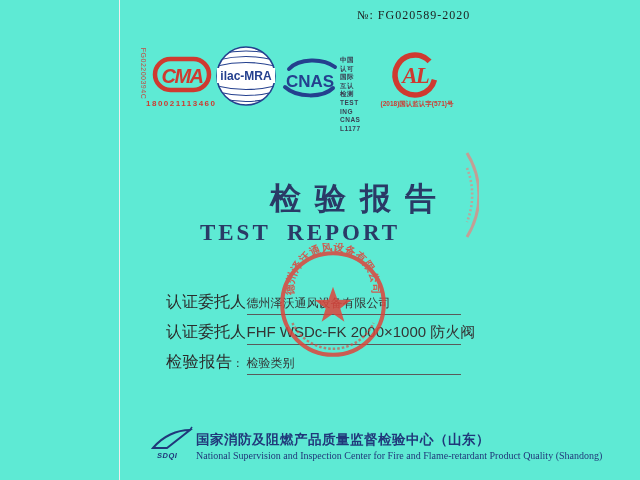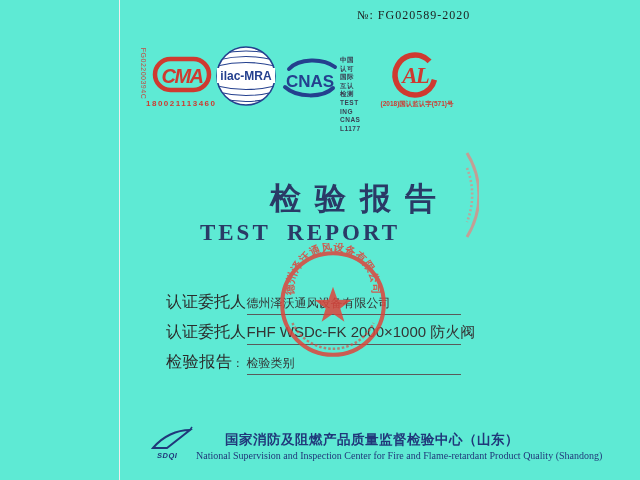--- a/index.html
+++ b/index.html
@@ -45,21 +45,21 @@
         font-size:12px;color:#343434;padding-bottom:2px;margin-left:3px;}
   .fval.small{font-size:15px;}
 
   
   .seal{position:absolute;left:272px;top:243px;opacity:.85;}
   .seal-right{position:absolute;left:437px;top:147px;opacity:.8;}
 
   
   .footer-logo{position:absolute;left:148px;top:426px;}
   .footer-zh{position:absolute;left:196px;top:431px;font-size:13.5px;font-weight:bold;
-             letter-spacing:.5px;color:#20387a;white-space:nowrap;margin-left:29px;}
+             letter-spacing:.5px;color:#20387a;white-space:nowrap;}
   .footer-en{position:absolute;left:196px;top:450px;width:256px;font-size:10px;
              color:#20387a;font-family:"Liberation Serif",serif;white-space:nowrap;}
 </style>
 </head>
 <body>
 
 <div class="page">
   <div class="edge-line"></div>
 
   <div class="report-no"><span>№:</span>&nbsp;<span>FG020589-2020</span></div>

